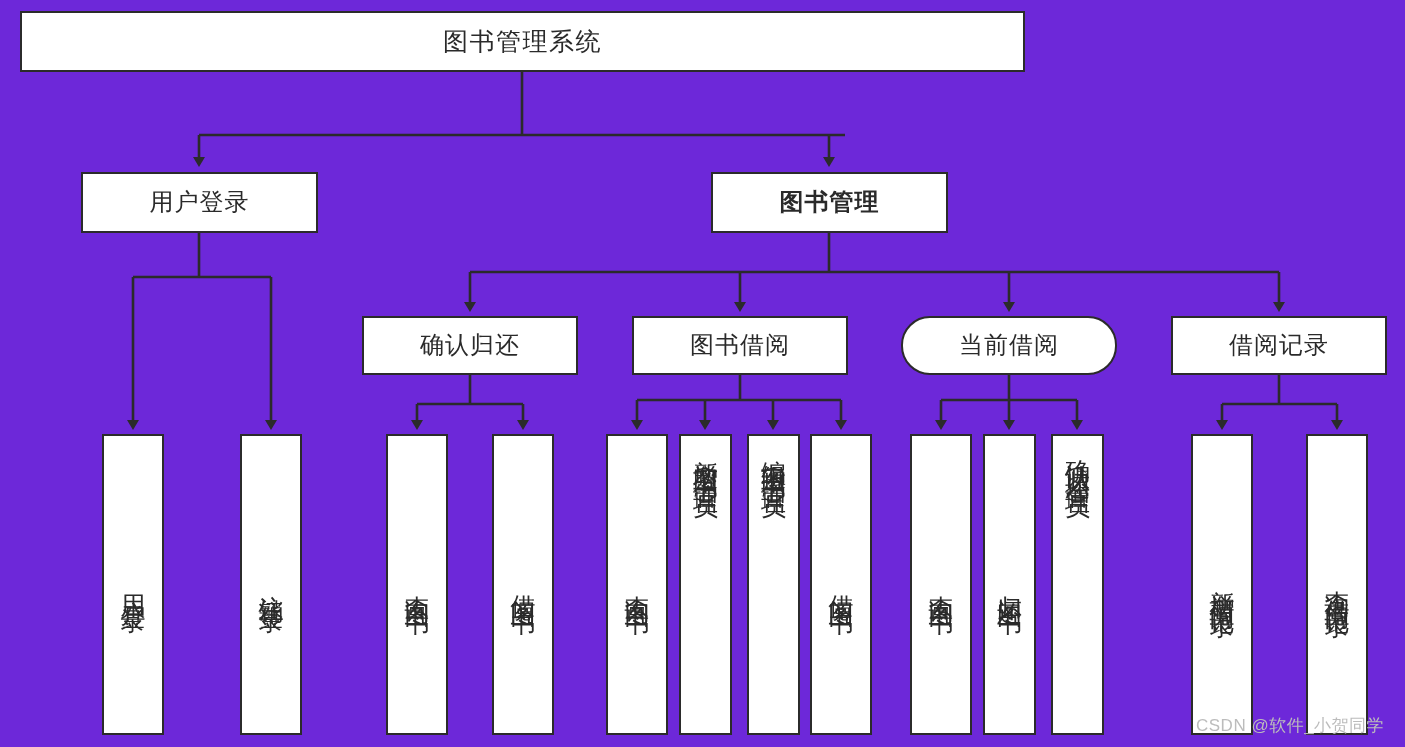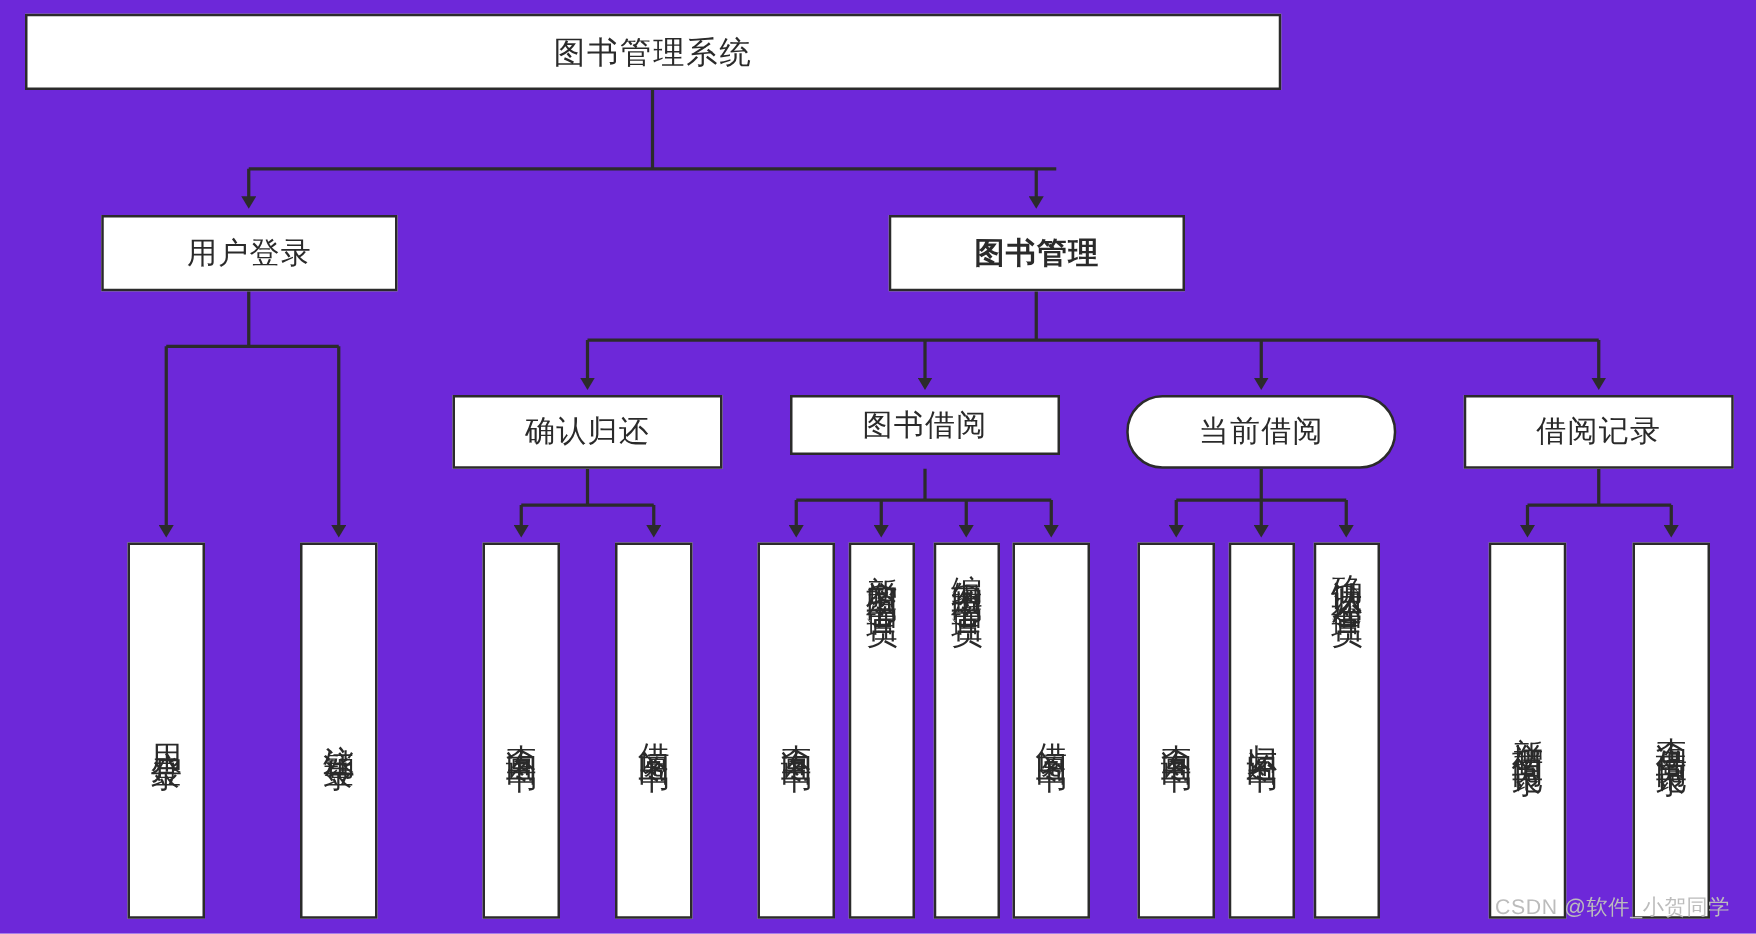--- a/index.html
+++ b/index.html
@@ -140,21 +140,21 @@
   <div class="node horiz" style="left:81px; top:172px; width:237px; height:61px;">
     <span class="label">用户登录</span>
   </div>
   <div class="node horiz" style="left:711px; top:172px; width:237px; height:61px;font-weight:bold;">
     <span class="label">图书管理</span>
   </div>
 
   <div class="node horiz" style="left:362px; top:316px; width:216px; height:59px;">
     <span class="label">确认归还</span>
   </div>
-  <div class="node horiz" style="left:632px; top:316px; width:216px; height:48px;">
+  <div class="node horiz" style="left:632px; top:316px; width:216px; height:59px;">
     <span class="label">图书借阅</span>
   </div>
   <div class="node horiz" style="left:901px; top:316px; width:216px; height:59px;border-radius:29px;">
     <span class="label">当前借阅</span>
   </div>
   <div class="node horiz" style="left:1171px; top:316px; width:216px; height:59px;">
     <span class="label">借阅记录</span>
   </div>
 
   <div class="node vert centered" style="left:102px; top:434px; width:62px; height:301px;">

